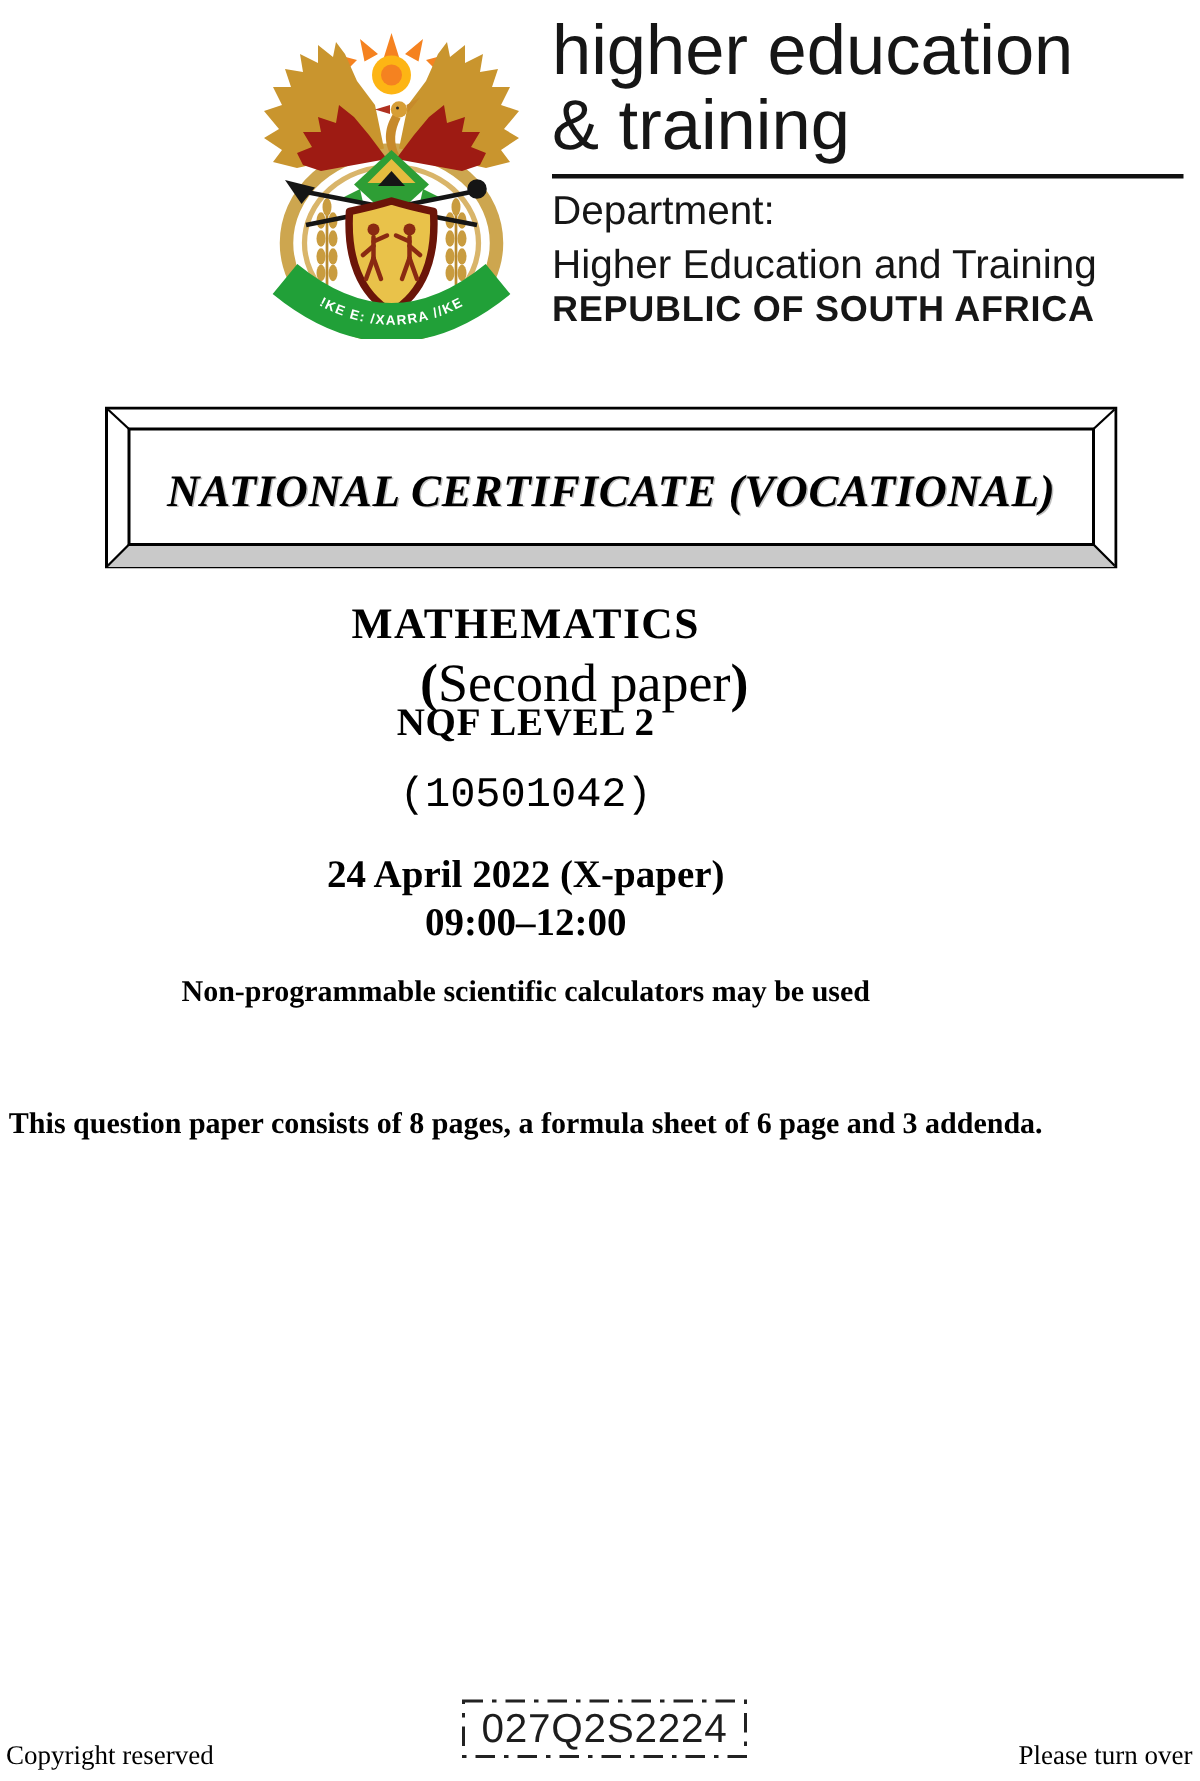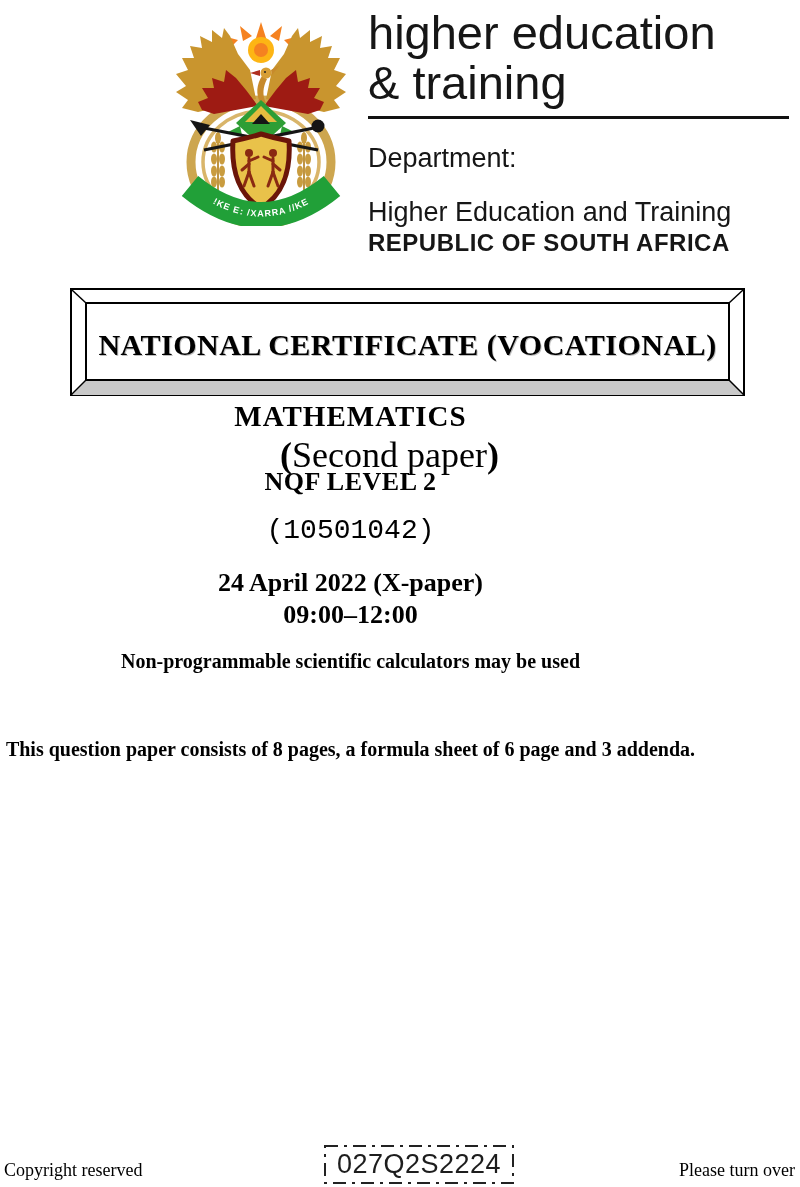--- a/index.html
+++ b/index.html
@@ -13,44 +13,44 @@
   }
   
   .emblem{position:absolute;left:168px;top:14px;width:186px;height:212px;}
   .brand{
     position:absolute;left:368px;top:8px;width:424px;
     font-family:"Liberation Sans","DejaVu Sans",sans-serif;
     color:#161616;
   }
   .brand-title{font-size:47px;line-height:50px;font-weight:500;letter-spacing:0px;}
   .brand-rule{width:421px;height:3px;background:#111;margin-top:8px;}
-  .brand-dept{font-size:27px;line-height:30px;margin-top:24px;font-weight:400;}
+  .brand-dept{font-size:27px;line-height:30px;margin-top:6px;font-weight:400;}
   .brand-country{font-size:24px;line-height:31px;font-weight:700;letter-spacing:0.5px;}
   
-  .title-box{position:absolute;left:70px;top:288px;width:675px;height:114px;}
+  .title-box{position:absolute;left:70px;top:271px;width:675px;height:114px;font-style:italic;}
   .title-box svg{position:absolute;left:0;top:0;}
   .title-box .caption{
     position:absolute;left:0;top:0;width:100%;height:100%;
     display:flex;align-items:center;justify-content:center;
     font-weight:700;font-size:30px;letter-spacing:0.5px;
     text-shadow:1px 1px 0 rgba(0,0,0,0.25);
   }
   
   .cline{position:absolute;left:0;width:701px;text-align:center;}
   .subject{top:400px;font-size:29px;font-weight:700;letter-spacing:1px;}
   .paper-name{top:434px;font-size:36px;padding-left:39px;}
   .paper-name .bparen{font-weight:700;}
   .level{top:467px;font-size:26px;font-weight:700;letter-spacing:0.5px;}
   .code{top:515px;font-size:28px;font-family:Liberation Mono, monospace;}
   .dateline{top:568px;font-size:26px;font-weight:700;}
   .timeline{top:600px;font-size:26px;font-weight:700;}
   .calcnote{top:650px;font-size:20px;font-weight:700;}
   .contentsnote{top:738px;font-size:20px;font-weight:700;}
   
-  .code-box{position:absolute;left:323px;top:1132px;width:192px;height:41px;margin-top:12px;}
+  .code-box{position:absolute;left:307px;top:1132px;width:192px;height:41px;}
   .code-box svg{position:absolute;left:0;top:0;}
   .code-box .code-text{
     position:absolute;left:0;top:0;width:100%;height:100%;
     display:flex;align-items:center;justify-content:center;
     font-family:"Liberation Sans","DejaVu Sans",sans-serif;
     font-size:27px;color:#1d1d1d;letter-spacing:0.5px;
   }
   
   .footer-left{position:absolute;left:4px;top:1160px;font-size:18px;}
   .footer-right{position:absolute;right:5px;top:1160px;font-size:18px;}

